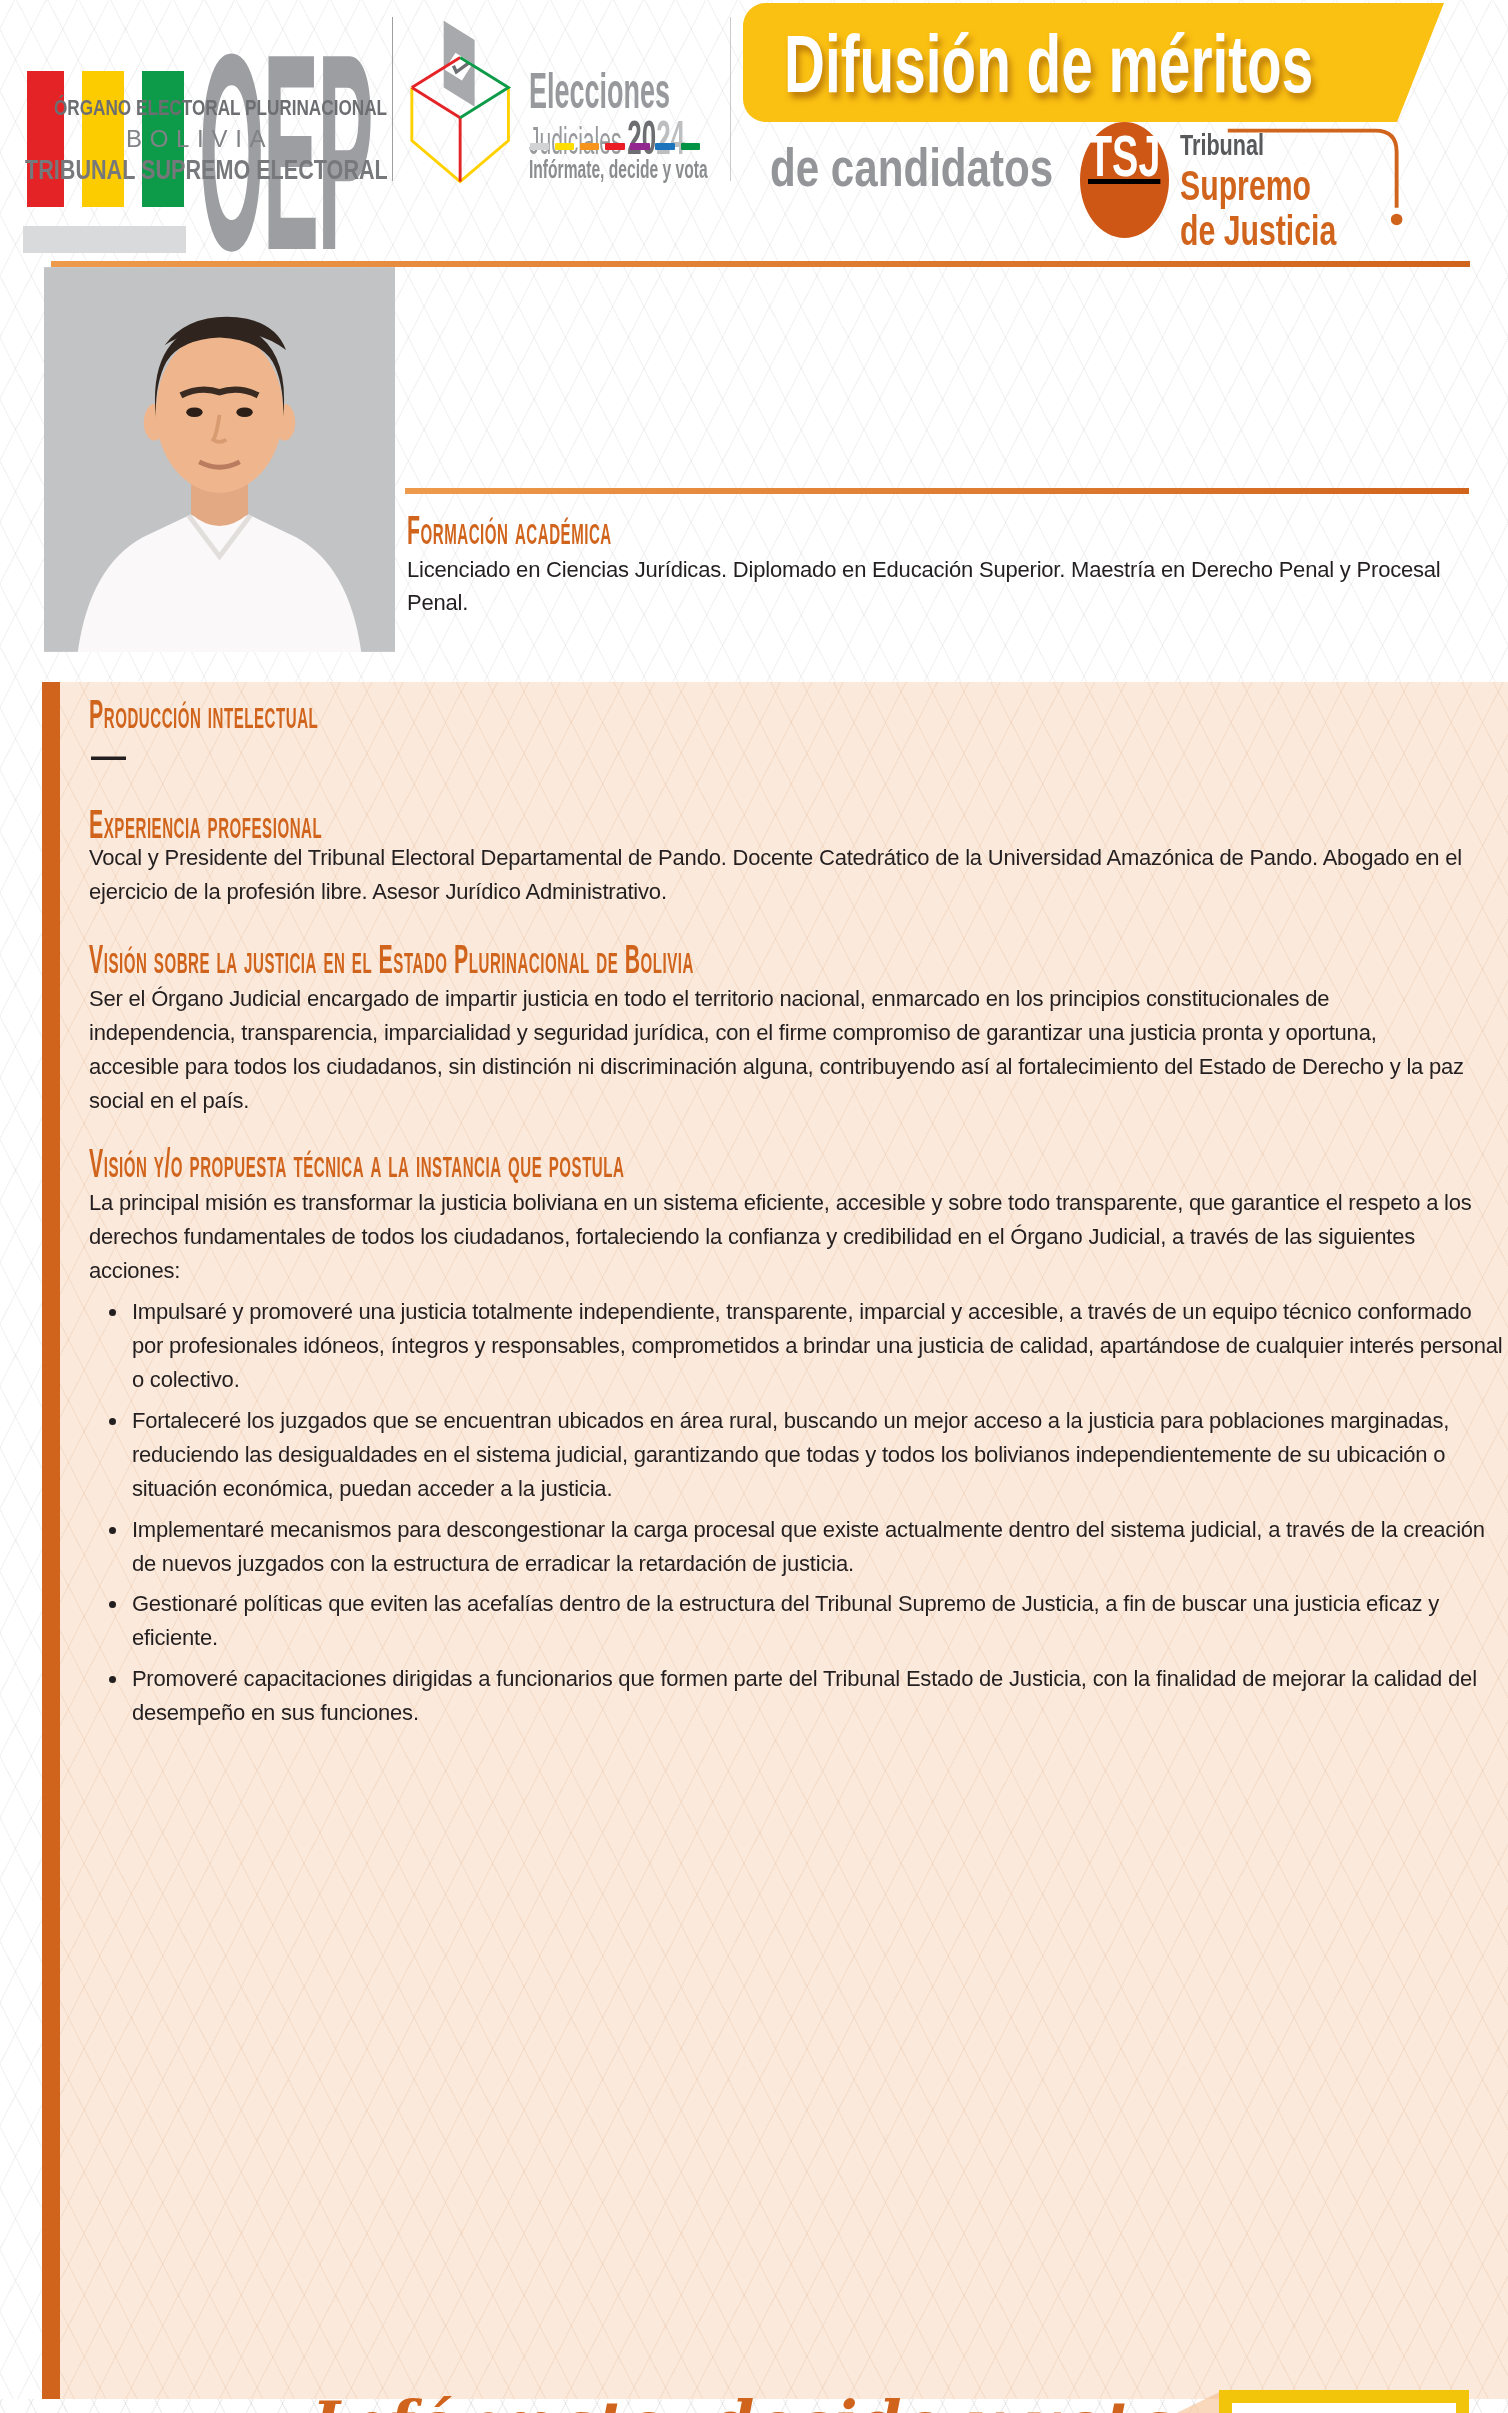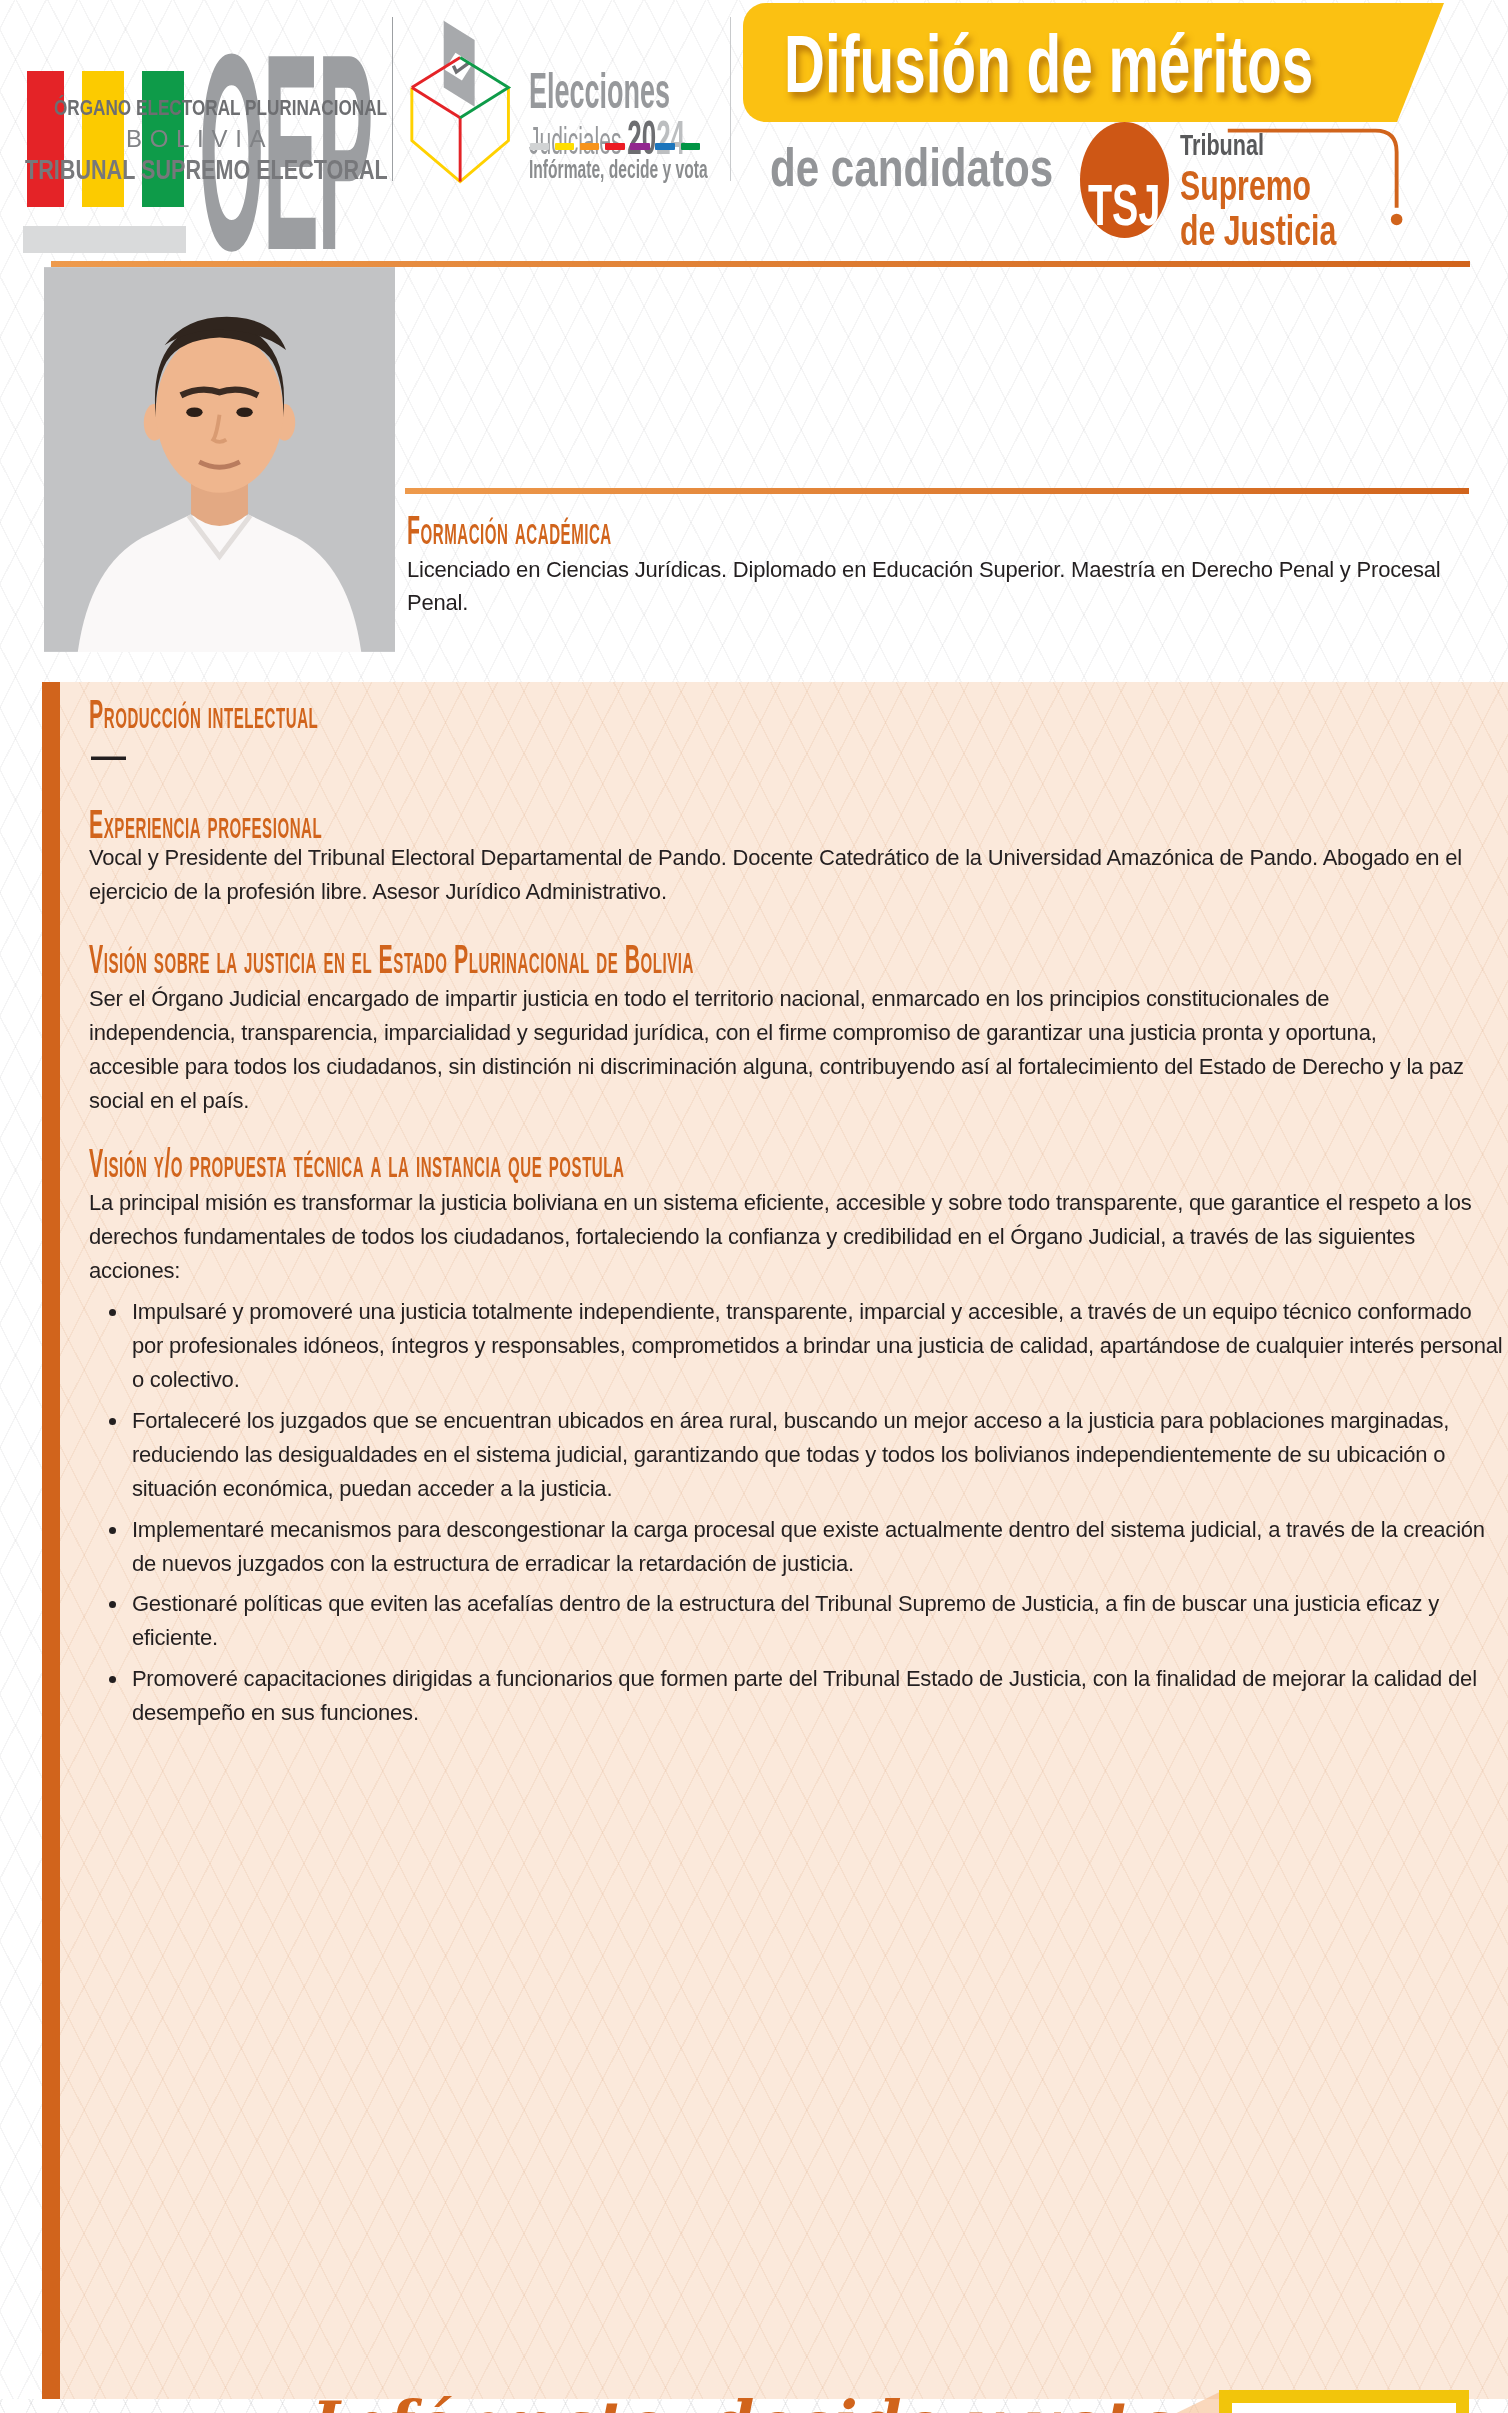--- a/index.html
+++ b/index.html
@@ -39,21 +39,21 @@
   .elec-tag{position:absolute;left:529px;top:154px;font-size:26px;font-weight:bold;color:#8A8C8E;
     transform:scaleX(.60);transform-origin:0 0;white-space:nowrap;}
 
   .banner{position:absolute;left:743px;top:3px;width:701px;height:119px;background:var(--banner-yellow);
     border-radius:23px 0 0 23px;clip-path:polygon(0 0,100% 0,93.3% 100%,0 100%);}
   .banner-text{display:inline-block;margin-left:41px;line-height:122px;font-size:81px;font-weight:bold;color:#fff;
     transform:scaleX(.70);transform-origin:0 50%;white-space:nowrap;text-shadow:4.8px 5.8px 7.7px rgba(130,60,0,.5);}
   .subtitle{position:absolute;left:770px;top:136px;font-size:54px;font-weight:bold;color:#939598;
     transform:scaleX(.78);transform-origin:0 0;white-space:nowrap;}
   .tsj-circle{position:absolute;left:1080px;top:122px;width:89px;height:116px;border-radius:50%;
-    background:var(--accent-deep);display:flex;align-items:flex-end;justify-content:center;}
+    background:var(--accent-deep);display:flex;align-items:flex-start;justify-content:center;text-decoration:underline;}
   .tsj-circle span{font-size:58px;font-weight:bold;color:#fff;transform:scaleX(.68);white-space:nowrap;}
   .tsj-l1{position:absolute;left:1180px;top:128px;font-size:30px;font-weight:bold;color:#58595B;
     transform:scaleX(.72);transform-origin:0 0;white-space:nowrap;}
   .tsj-l2{position:absolute;left:1180px;top:162px;font-size:42px;font-weight:bold;color:var(--accent);
     transform:scaleX(.72);transform-origin:0 0;white-space:nowrap;}
   .tsj-l3{position:absolute;left:1180px;top:207px;font-size:42px;font-weight:bold;color:var(--accent);
     transform:scaleX(.72);transform-origin:0 0;white-space:nowrap;}
 
   .rule{position:absolute;height:6.3px;background:linear-gradient(90deg,#EE9A4C,var(--accent));}
   .rule1{left:51px;top:261px;width:1419px;}

